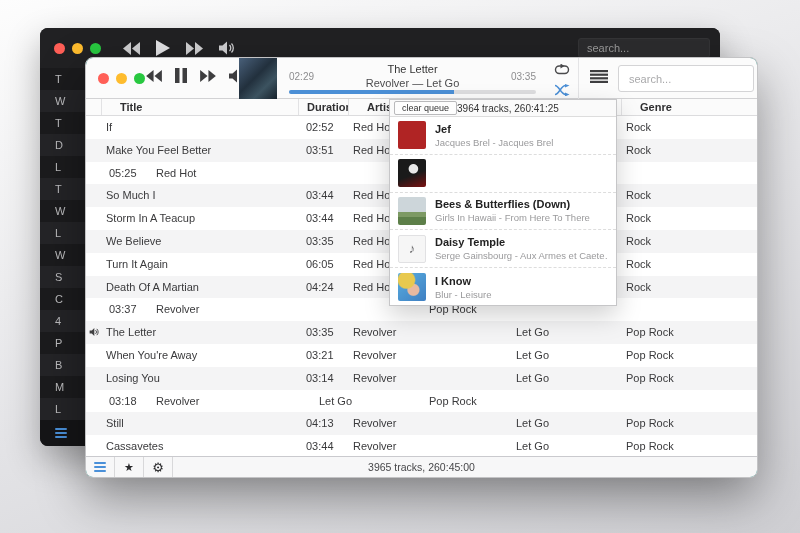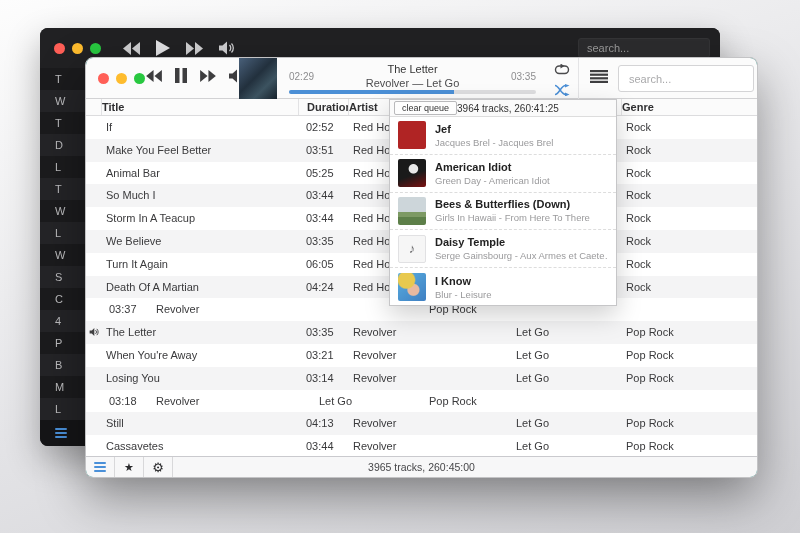--- a/index.html
+++ b/index.html
@@ -61,21 +61,21 @@
   .np-modes { position:absolute; right:8px; top:3px; display:flex; flex-direction:column; gap:3px; align-items:center; }
   .queue-btn { position:absolute; left:504px; top:11px; width:20px; height:18px; cursor:pointer; }
   .fw-search { position:absolute; left:532px; top:7px; width:136px; height:27px;
     border:1px solid #d4d4d6; border-radius:3px; background:#fff; font-size:11px;
     color:#333; padding:0 10px; outline:none; font-family:"Liberation Sans",sans-serif; }
   .fw-search::placeholder { color:#a9a9ab; }
   
   .thead { position:absolute; left:0; top:41px; width:100%; height:17px;
     background:#fbfbfb; border-bottom:1px solid #dcdcde; display:flex;
     font-size:11px; font-weight:700; color:#2f2f31; line-height:16px; }
-  .th { border-left:1px solid #e2e2e4; padding-left:0; white-space:nowrap; overflow:hidden; }
+  .th { border-left:1px solid #e2e2e4; padding-left:18px; white-space:nowrap; overflow:hidden; }
   .tbody { position:absolute; left:0; top:58px; width:100%; height:342px; overflow:hidden; }
   .tr { display:flex; height:22.8px; line-height:22.8px; font-size:11px; color:#3a3a3c; }
   .tr:nth-child(odd){ background:#fff; } .tr:nth-child(even){ background:#f4f4f5; }
   .td { white-space:nowrap; overflow:hidden; padding-left:5px; }
   .c-ind{ width:15px; padding-left:3px; } .c-title{ width:197px; } .c-dur{ width:50px; padding-left:8px; }
   .c-artist{ width:163px; } .c-album{ width:110px; } .c-genre{ flex:1; }
   .play-ico { display:inline-block; vertical-align:middle; }
   
   .queue-pop { position:absolute; left:303px; top:41px; width:228px; height:207px;
     background:#fff; border:1px solid #c6c6c8; box-shadow:0 10px 24px rgba(0,0,0,.18); z-index:5; }
@@ -283,21 +283,20 @@
     <div class="td c-title">Make You Feel Better</div>
     <div class="td c-dur">03:51</div>
     <div class="td c-artist">Red Hot</div>
     <div class="td c-album"></div>
     <div class="td c-genre">Rock</div>
   </div>
       <div class="tr">
     <div class="td c-ind">
       
     </div>
-    <div class="td c-title">Animal Bar</div>
     <div class="td c-dur">05:25</div>
     <div class="td c-artist">Red Hot</div>
     <div class="td c-album"></div>
     <div class="td c-genre">Rock</div>
   </div>
       <div class="tr">
     <div class="td c-ind">
       
     </div>
     <div class="td c-title">So Much I</div>
@@ -430,24 +429,20 @@
     <div>
         <div class="q-item">
     <div class="q-art art-jef"></div>
     <div class="q-meta">
       <div class="q-title">Jef</div>
       <div class="q-sub">Jacques Brel - Jacques Brel</div>
     </div>
   </div>
         <div class="q-item">
     <div class="q-art art-americanidiot"></div>
-    <div class="q-meta">
-      <div class="q-title">American Idiot</div>
-      <div class="q-sub">Green Day - American Idiot</div>
-    </div>
   </div>
         <div class="q-item">
     <div class="q-art art-bees"></div>
     <div class="q-meta">
       <div class="q-title">Bees &amp; Butterflies (Down)</div>
       <div class="q-sub">Girls In Hawaii - From Here To There</div>
     </div>
   </div>
         <div class="q-item">
     <div class="q-art art-daisy">♪</div>

